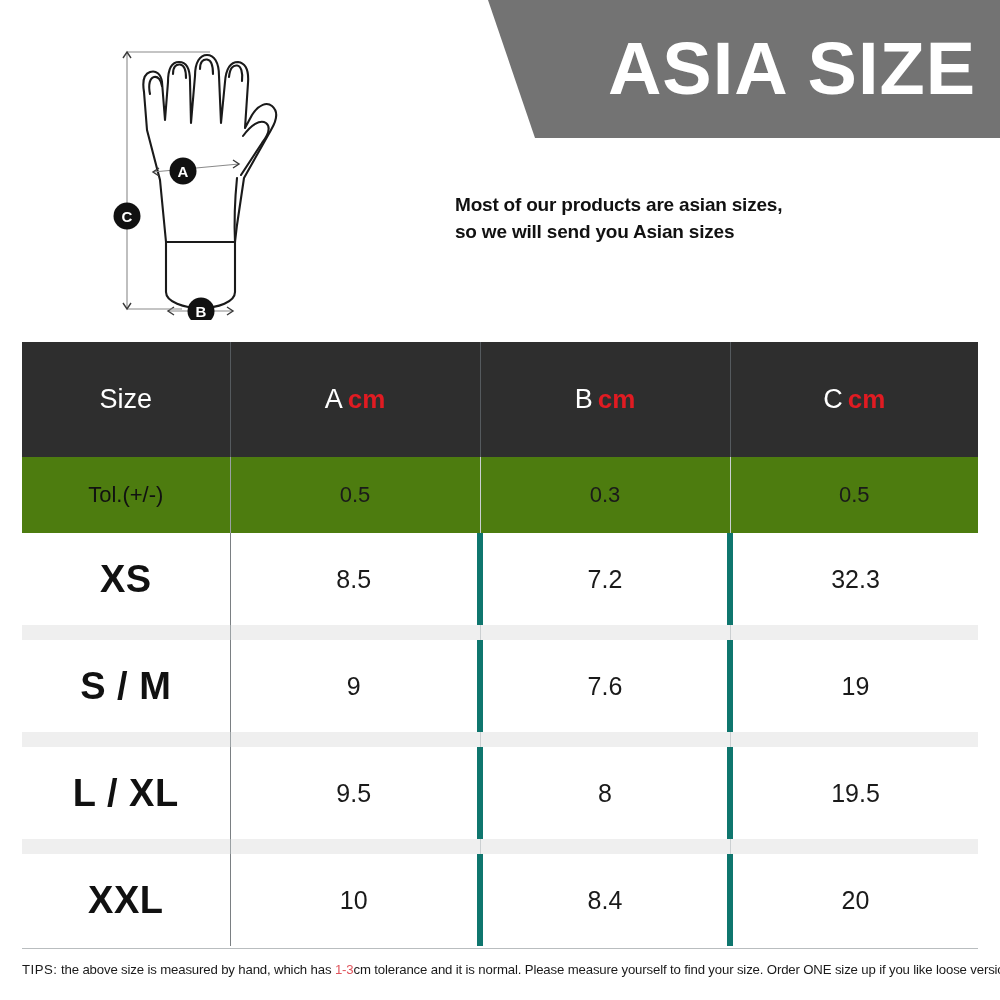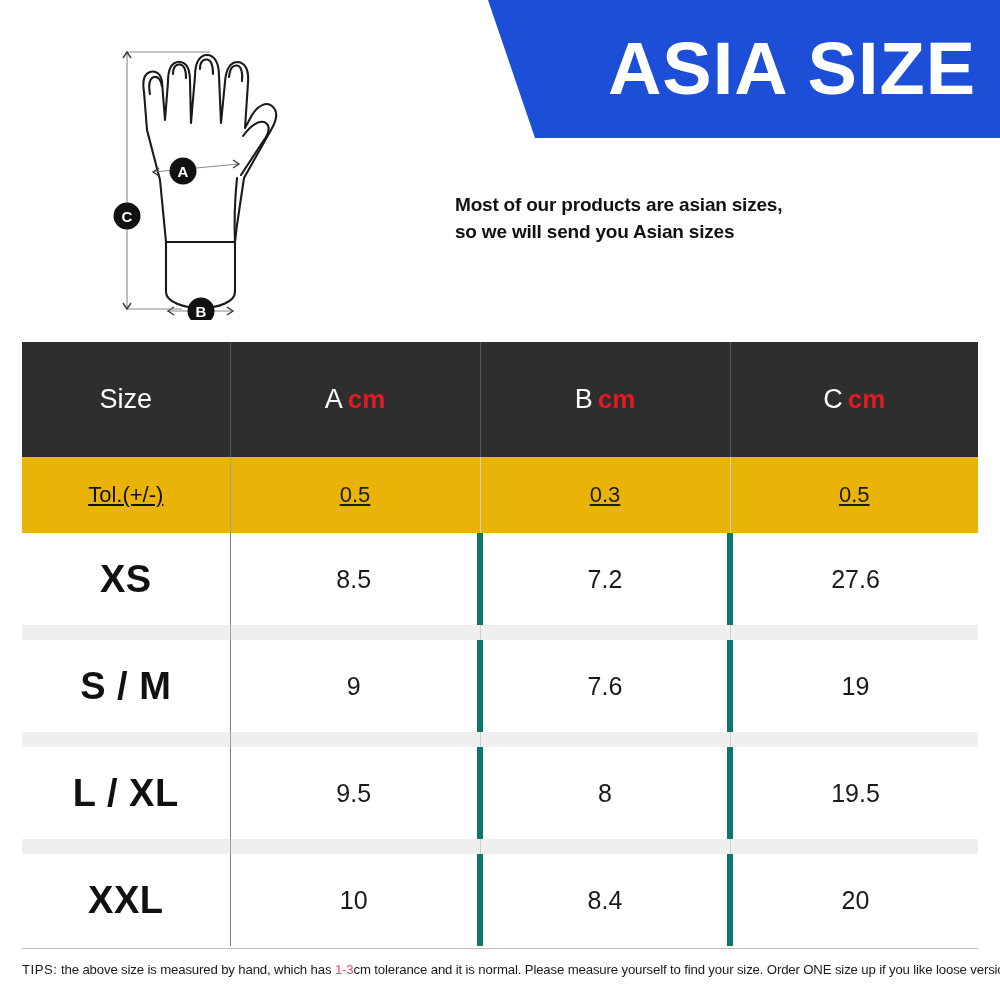--- a/index.html
+++ b/index.html
@@ -15,21 +15,21 @@
     overflow: hidden;
   }
 
   
   .banner {
     position: absolute;
     top: 0;
     left: 480px;
     width: 520px;
     height: 138px;
-    background: #1d4ed8;
+    background: #737373;
     clip-path: polygon(8px 0, 100% 0, 100% 100%, 55px 100%);
     overflow: hidden;
   }
   .banner-title {
     position: absolute;
     right: 24px;
     top: 50%;
     transform: translateY(-50%);
     color: #ffffff;
     font-size: 74px;
@@ -105,25 +105,24 @@
     font-size: 25px;
     color: #1a1a1a;
     border-right: 6px solid #0f766e;
     padding: 0;
     background: #ffffff;
   }
   .size-table tbody td:last-child { border-right: none; }
   .size-table tbody td:first-child { border-right: 1px solid #7a7f82; }
 
   .size-table tbody tr.tol td {
-    background: #eab308;
+    background: #4d7c0f;
     height: 76px;
     font-size: 22px;
     border-right: 1px solid #cbcfd1;
-    text-decoration: underline;
   }
   .size-table tbody tr.tol td:first-child { border-right: 1px solid #9aa0a3; }
   .size-table tbody tr.tol td:last-child { border-right: none; }
 
   .size-table tbody tr.spacer td {
     height: 15px;
     background: #efefef;
     border-right: 1px solid #cbcfd1;
     padding: 0;
   }
@@ -283,21 +282,21 @@
     <tr class="tol">
       <td class="size-label">Tol.(+/-)</td>
       <td>0.5</td>
       <td>0.3</td>
       <td>0.5</td>
     </tr>
     <tr>
       <td class="size-label">XS</td>
       <td>8.5</td>
       <td>7.2</td>
-      <td>27.6</td>
+      <td>32.3</td>
     </tr>
     <tr class="spacer">
       <td></td>
       <td></td>
       <td></td>
       <td></td>
     </tr>
     <tr>
       <td class="size-label">S / M</td>
       <td>9</td>

